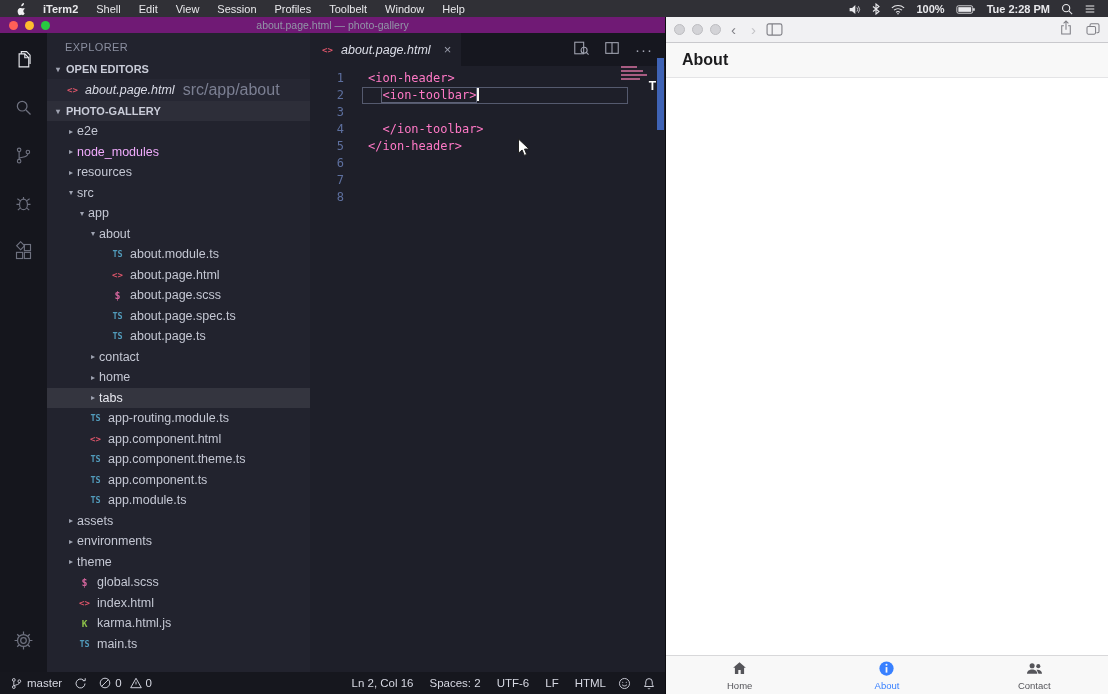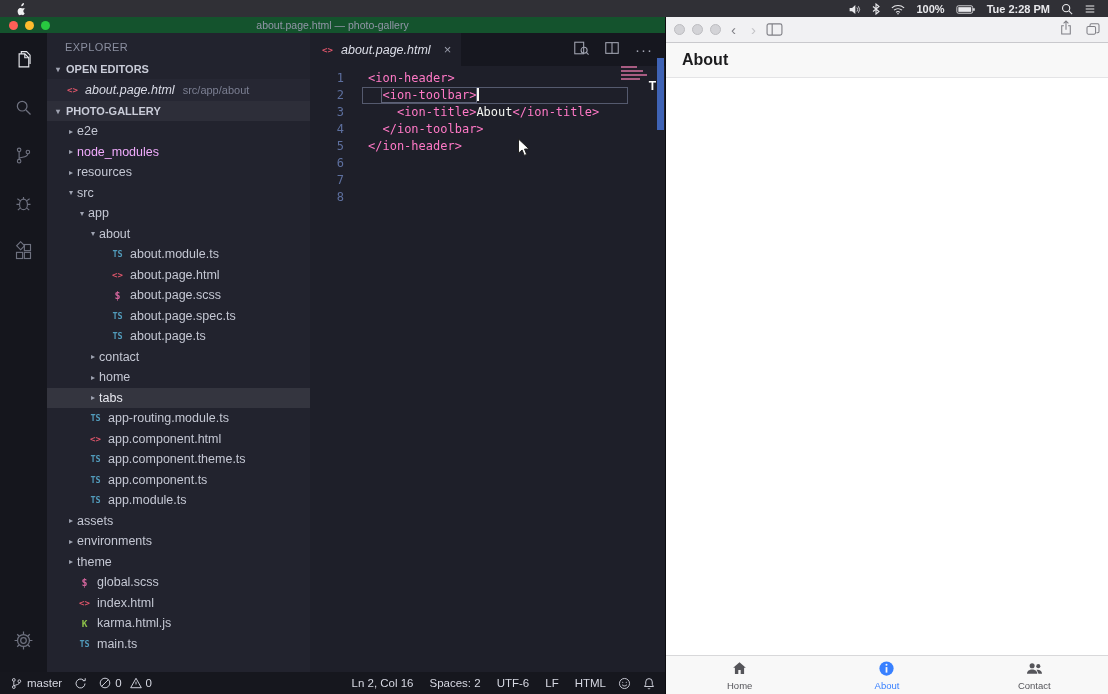--- a/index.html
+++ b/index.html
@@ -11,40 +11,40 @@
              display:flex; align-items:center; padding:0 8px; font-size:11px; z-index:5; }
   .menu-item { padding:0 9px; white-space:nowrap; }
   .menu-item.app { font-weight:bold; }
   .apple-wrap { padding:0 7px; display:flex; align-items:center; color:#f0f0f2; }
   .menu-right { margin-left:auto; display:flex; align-items:flex-end; gap:11px; padding-right:4px;font-weight:bold; }
   .menu-right svg { display:block; }
   .m-txt { white-space:nowrap; }
 
   
   .vscode { position:absolute; left:0; top:17px; width:665px; bottom:0; display:flex; flex-direction:column; background:#1e1f29; }
-  .vs-titlebar { height:16px; background:#14532d; position:relative; display:flex; align-items:center; justify-content:center; flex:none; }
+  .vs-titlebar { height:16px; background:#701a75; position:relative; display:flex; align-items:center; justify-content:center; flex:none; }
   .lights { position:absolute; left:9px; top:4px; display:flex; gap:7px; }
   .light { width:9px; height:9px; border-radius:50%; }
   .l-close{background:#ff5f57;} .l-min{background:#febc2e;} .l-zoom{background:#28c840;}
   .vs-title { font-size:10.5px; color:#9296a8; }
   .vs-main { flex:1; display:flex; min-height:0; }
 
   .activitybar { width:47px; background:#15161d; display:flex; flex-direction:column; align-items:center; padding-top:2px; flex:none; }
   .ab-item { width:47px; height:48px; display:flex; align-items:center; justify-content:center; color:#6f7280; }
   .ab-item.active { color:#e8e9ee; }
   .ab-item.bottom { margin-top:auto; margin-bottom:8px; }
 
   .sidebar { width:263px; background:#22232e; display:flex; flex-direction:column; overflow:hidden; font-size:12.5px; color:#bcbfcc; flex:none; }
   .sb-title { height:26px; line-height:28px; padding-left:18px; font-size:11px; color:#8b8fa0; letter-spacing:.4px; }
   .sec-header { height:20px; display:flex; align-items:center; font-size:11px; font-weight:bold; color:#c9ccd8; padding-left:5px; gap:2px; }
   .sec-header.hl { background:#2d2e39; }
   .twisty { width:12px; font-size:8px; color:#9fa3b1; text-align:center; flex:none; }
   .open-ed { height:22px; display:flex; align-items:center; padding-left:18px; background:#262733; }
   .open-ed .fname { color:#d9dbe6; font-style:italic; }
-  .open-ed .fpath { color:#7b7f92; font-size:11px; margin-left:8px; }
+  .open-ed .fpath { color:#7b7f92; font-size:16px; margin-left:8px; }
   .fi { width:15px; font-family:"DejaVu Sans Mono", monospace; font-weight:bold; text-align:center; margin-right:5px; flex:none; }
   .fi.html { color:#e0566b; font-size:9px; }
   .fi.ts   { color:#519aba; font-size:8.5px; }
   .fi.scss { color:#cf649a; font-size:10px; }
   .fi.karma{ color:#8dc149; font-size:9.5px; }
   .tree { flex:1; overflow:hidden; }
   .trow { height:20.5px; display:flex; align-items:center; color:#c4c7d3; cursor:default; }
   .trow.sel { background:#34353f; color:#e8e9f0; }
   .trow.dim .tlabel { color:#f0abfc; }
   .tlabel { white-space:nowrap; }
@@ -110,20 +110,31 @@
 <body>
 
 <div class="screen">
 
   <div class="menubar">
     <span class="apple-wrap">
       <svg width="12" height="14" viewBox="0 0 17 20" fill="currentColor">
           <path d="M11.8 4.6c-.7.9-1.9 1.5-2.9 1.4-.2-1.1.4-2.3 1-3 .7-.8 2-1.4 2.9-1.4.1 1.1-.3 2.2-1 3zM14.9 9.3c-1.3-.8-2.8-.6-3.7-.2-.6.3-1.2.3-1.8 0-1-.5-2.5-.7-3.7.2-2 1.3-2.5 4.2-1.5 6.6.6 1.4 1.5 2.9 2.7 2.9.7 0 1-.5 2.1-.5s1.3.5 2.1.5c1.2 0 2-1.4 2.6-2.8-1.3-.6-2-2-1.8-3.4.1-1.2.9-2.2 1.9-2.7-.3-.3-.6-.5-.9-.6z"></path>
         </svg>
     </span>
+    <span id="menu-items" style="display:flex;">
+        <span class="menu-item app">iTerm2</span>
+        <span class="menu-item">Shell</span>
+        <span class="menu-item">Edit</span>
+        <span class="menu-item">View</span>
+        <span class="menu-item">Session</span>
+        <span class="menu-item">Profiles</span>
+        <span class="menu-item">Toolbelt</span>
+        <span class="menu-item">Window</span>
+        <span class="menu-item">Help</span>
+      </span>
     <div class="menu-right">
       <span>
           <svg width="13" height="11" viewBox="0 0 16 12" fill="currentColor">
             <path d="M2 4h3l4-3.5v11L5 8H2z"></path>
             <path d="M11 3.5a4 4 0 0 1 0 5M12.8 2a6.5 6.5 0 0 1 0 8" fill="none" stroke="currentColor" stroke-width="1"></path>
           </svg>
         </span>
       <span>
           <svg width="8" height="12" viewBox="0 0 8 12" fill="none" stroke="currentColor" stroke-width="1.1">
             <path d="M1 3.5l6 5L4 11V1l3 2.5-6 5"></path>
@@ -360,21 +371,20 @@
               <span class="gutter">1</span>
               <span class="code-text"><span class="c-tag">&lt;ion-header&gt;</span></span>
             </div>
             <div class="code-line current">
               <span class="gutter">2</span>
               <span class="code-text"><span class="c-plain">  </span><span class="c-tag word-box">&lt;ion-toolbar&gt;</span><span class="caret"></span></span>
               <div class="line-box"></div>
             </div>
             <div class="code-line">
               <span class="gutter">3</span>
-              <span class="code-text"><span class="c-plain">    </span><span class="c-tag">&lt;ion-title&gt;</span><span class="c-text">About</span><span class="c-tag">&lt;/ion-title&gt;</span></span>
             </div>
             <div class="code-line">
               <span class="gutter">4</span>
               <span class="code-text"><span class="c-plain">  </span><span class="c-tag">&lt;/ion-toolbar&gt;</span></span>
             </div>
             <div class="code-line">
               <span class="gutter">5</span>
               <span class="code-text"><span class="c-tag">&lt;/ion-header&gt;</span></span>
             </div>
             <div class="code-line">

